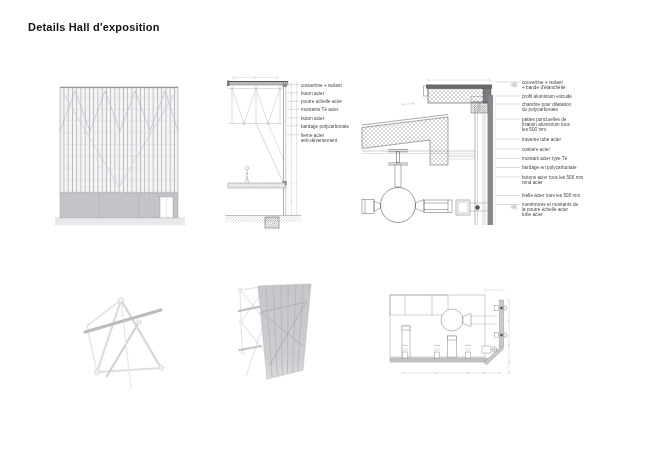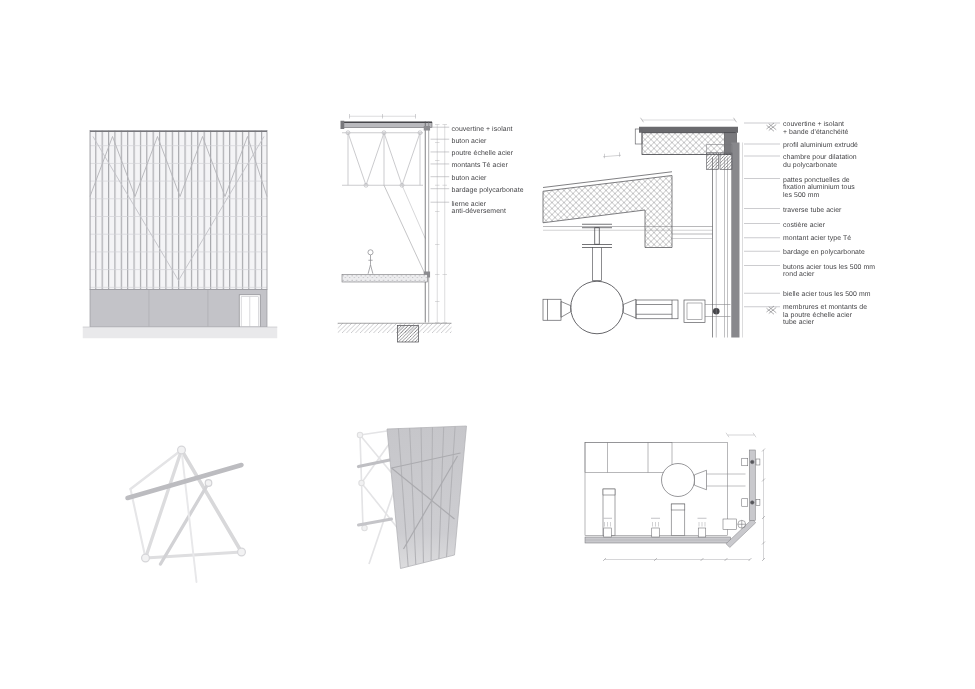--- a/index.html
+++ b/index.html
@@ -19,20 +19,21 @@
   .ann-mid{left:301px;width:64px;}
   .ann-right{left:522px;width:72px;}
   svg{display:block;}
   .overlay{position:absolute;left:0;top:0;pointer-events:none;}
 </style>
 </head>
 <body>
 
 <div class="page">
 
+  <div class="page-title">Details Hall d'exposition</div>
 
   <div class="drawing" style="left:55px;top:85px;">
     <svg width="130" height="145" viewBox="0 0 130 145">
       <defs>
         <pattern id="mullions" width="4.25" height="11.8" patternUnits="userSpaceOnUse">
           <rect width="4.25" height="11.8" fill="#f4f4f6"></rect>
           <path d="M0.4 0 V11.8" stroke="#9fa0a5" stroke-width="0.7"></path>
           <path d="M0 0.3 H4.25" stroke="#d4d4d7" stroke-width="0.45"></path>
         </pattern>
       </defs>

